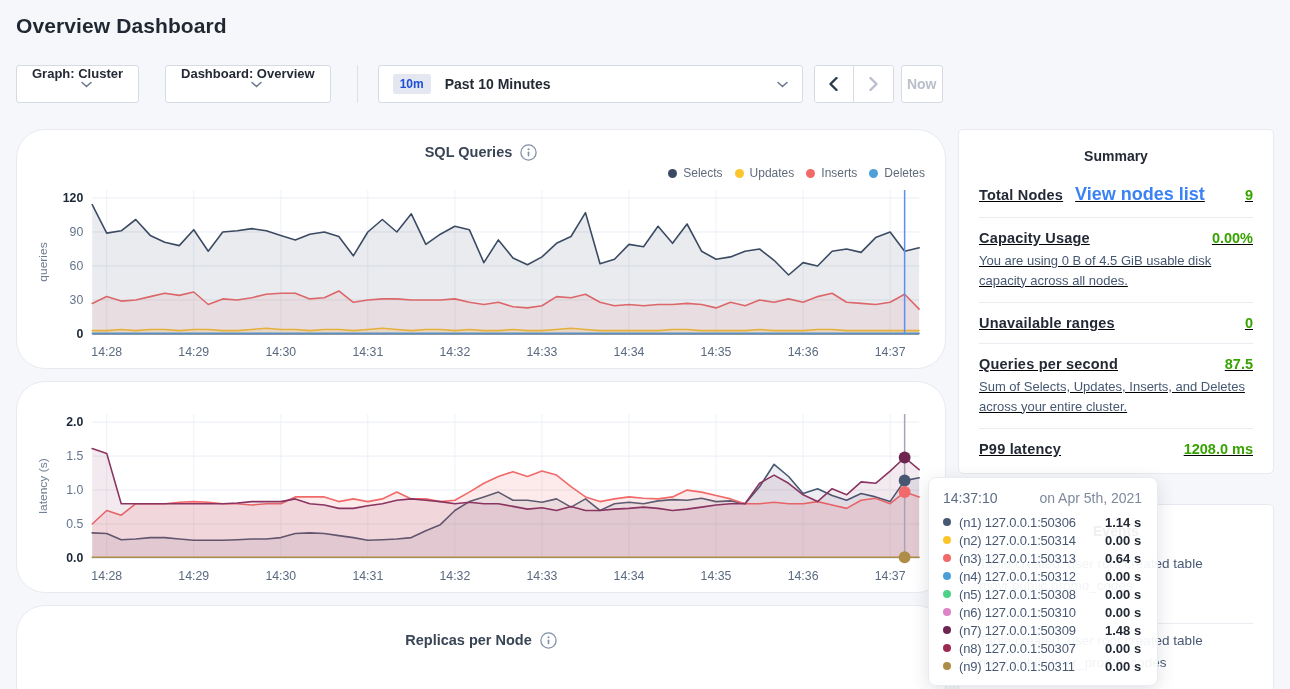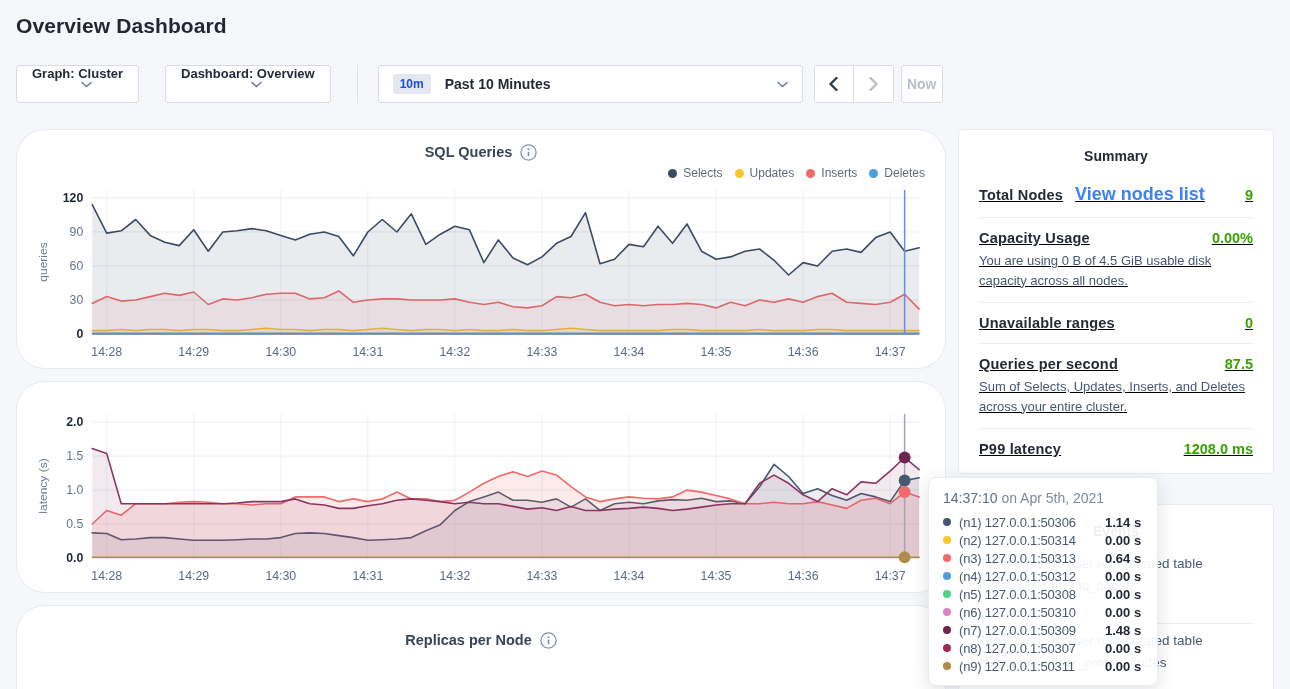--- a/index.html
+++ b/index.html
@@ -54,21 +54,21 @@
 
   
   .events-card { margin-top:30px; padding:16px 20px; min-height:184px; }
   .event-item { font-size:13.5px; color:#475872; line-height:1.62; padding:6px 0 26px; }
   .event-div { border-top:1px solid #e9ecf1; }
   .event-item.last { padding-bottom:10px; }
 
   
   .tooltip { position:absolute; left:928px; top:477px; width:230px; padding:12px 14px 10px; background:rgba(255,255,255,0.93); border:1px solid #e8ebf1; border-radius:8px; box-shadow:0 5px 18px rgba(40,50,70,0.14); z-index:10; }
   .tt-head { font-size:14px; color:#5a6c86; margin-bottom:7px; }
-  .tt-head .tt-suffix { color:#7e8a9c; }
+  .tt-head .tt-suffix { color:#7e8a9c;padding-left:38px; }
   .tt-row { display:flex; align-items:center; height:18px; font-size:13px; }
   .tt-dot { width:8px; height:8px; border-radius:50%; margin-right:8px; flex:0 0 8px; }
   .tt-label { color:#475872; width:146px; letter-spacing:-.2px; }
   .tt-value { font-weight:bold; color:#242a35; }
 </style>
 </head>
 <body>
 
 <div class="screen">
 

